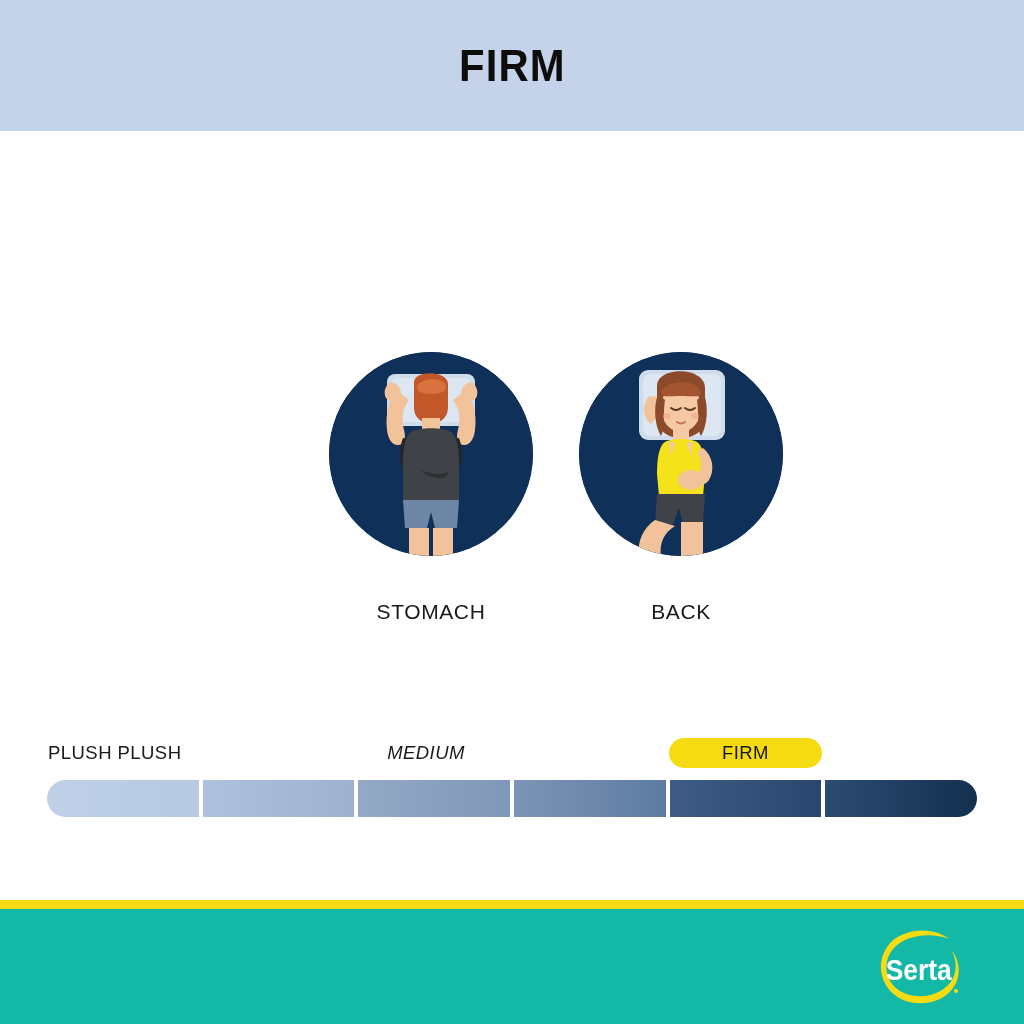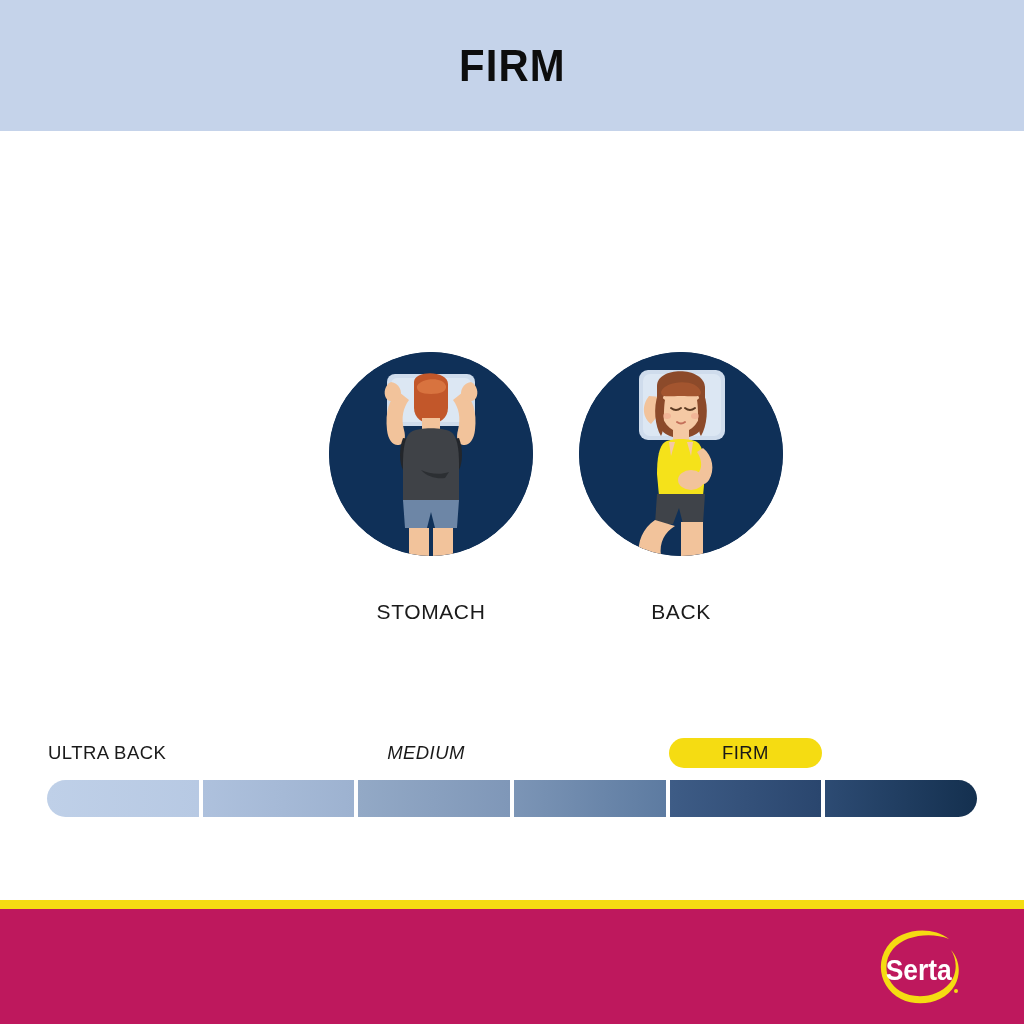--- a/index.html
+++ b/index.html
@@ -148,21 +148,21 @@
     width: 1024px;
     height: 9px;
     background: #f5dc12;
   }
   .footer-band {
     position: absolute;
     left: 0;
     top: 909px;
     width: 1024px;
     height: 115px;
-    background: #be185d;
+    background: #14b8a6;
   }
   .serta-logo {
     position: absolute;
     right: 55px;
     top: 18px;
     width: 96px;
     height: 80px;
   }
 </style>
 </head>
@@ -252,21 +252,21 @@
         <rect x="102" y="170" width="22" height="34" fill="#f2c39b"></rect>
       </svg>
     </div>
     <div class="position-label">BACK</div>
   </div>
 
 </div>
 
 <div class="scale">
   <div class="scale-labels-top" id="labels-top">
-      <div class="scale-label" style="left: 1px;">ULTRA BACK</div>
+      <div class="scale-label" style="left: 1px;">PLUSH PLUSH</div>
       <div class="scale-label" style="left: 379px; transform: translateX(-50%); font-style: italic;">MEDIUM</div>
       <div class="scale-label pill" style="left: 621.667px; width: 153.667px; box-sizing: border-box;">FIRM</div>
     </div>
   <div class="scale-bar" id="scale-bar">
       <div class="seg" style="background: linear-gradient(to right, rgb(191, 208, 232), rgb(183, 201, 227));"></div>
       <div class="seg" style="background: linear-gradient(to right, rgb(174, 193, 221), rgb(157, 178, 208));"></div>
       <div class="seg" style="background: linear-gradient(to right, rgb(147, 169, 198), rgb(127, 151, 184));"></div>
       <div class="seg" style="background: linear-gradient(to right, rgb(124, 149, 182), rgb(93, 123, 161));"></div>
       <div class="seg" style="background: linear-gradient(to right, rgb(62, 92, 134), rgb(42, 70, 110));"></div>
       <div class="seg" style="background: linear-gradient(to right, rgb(45, 75, 115), rgb(20, 48, 79));"></div>

